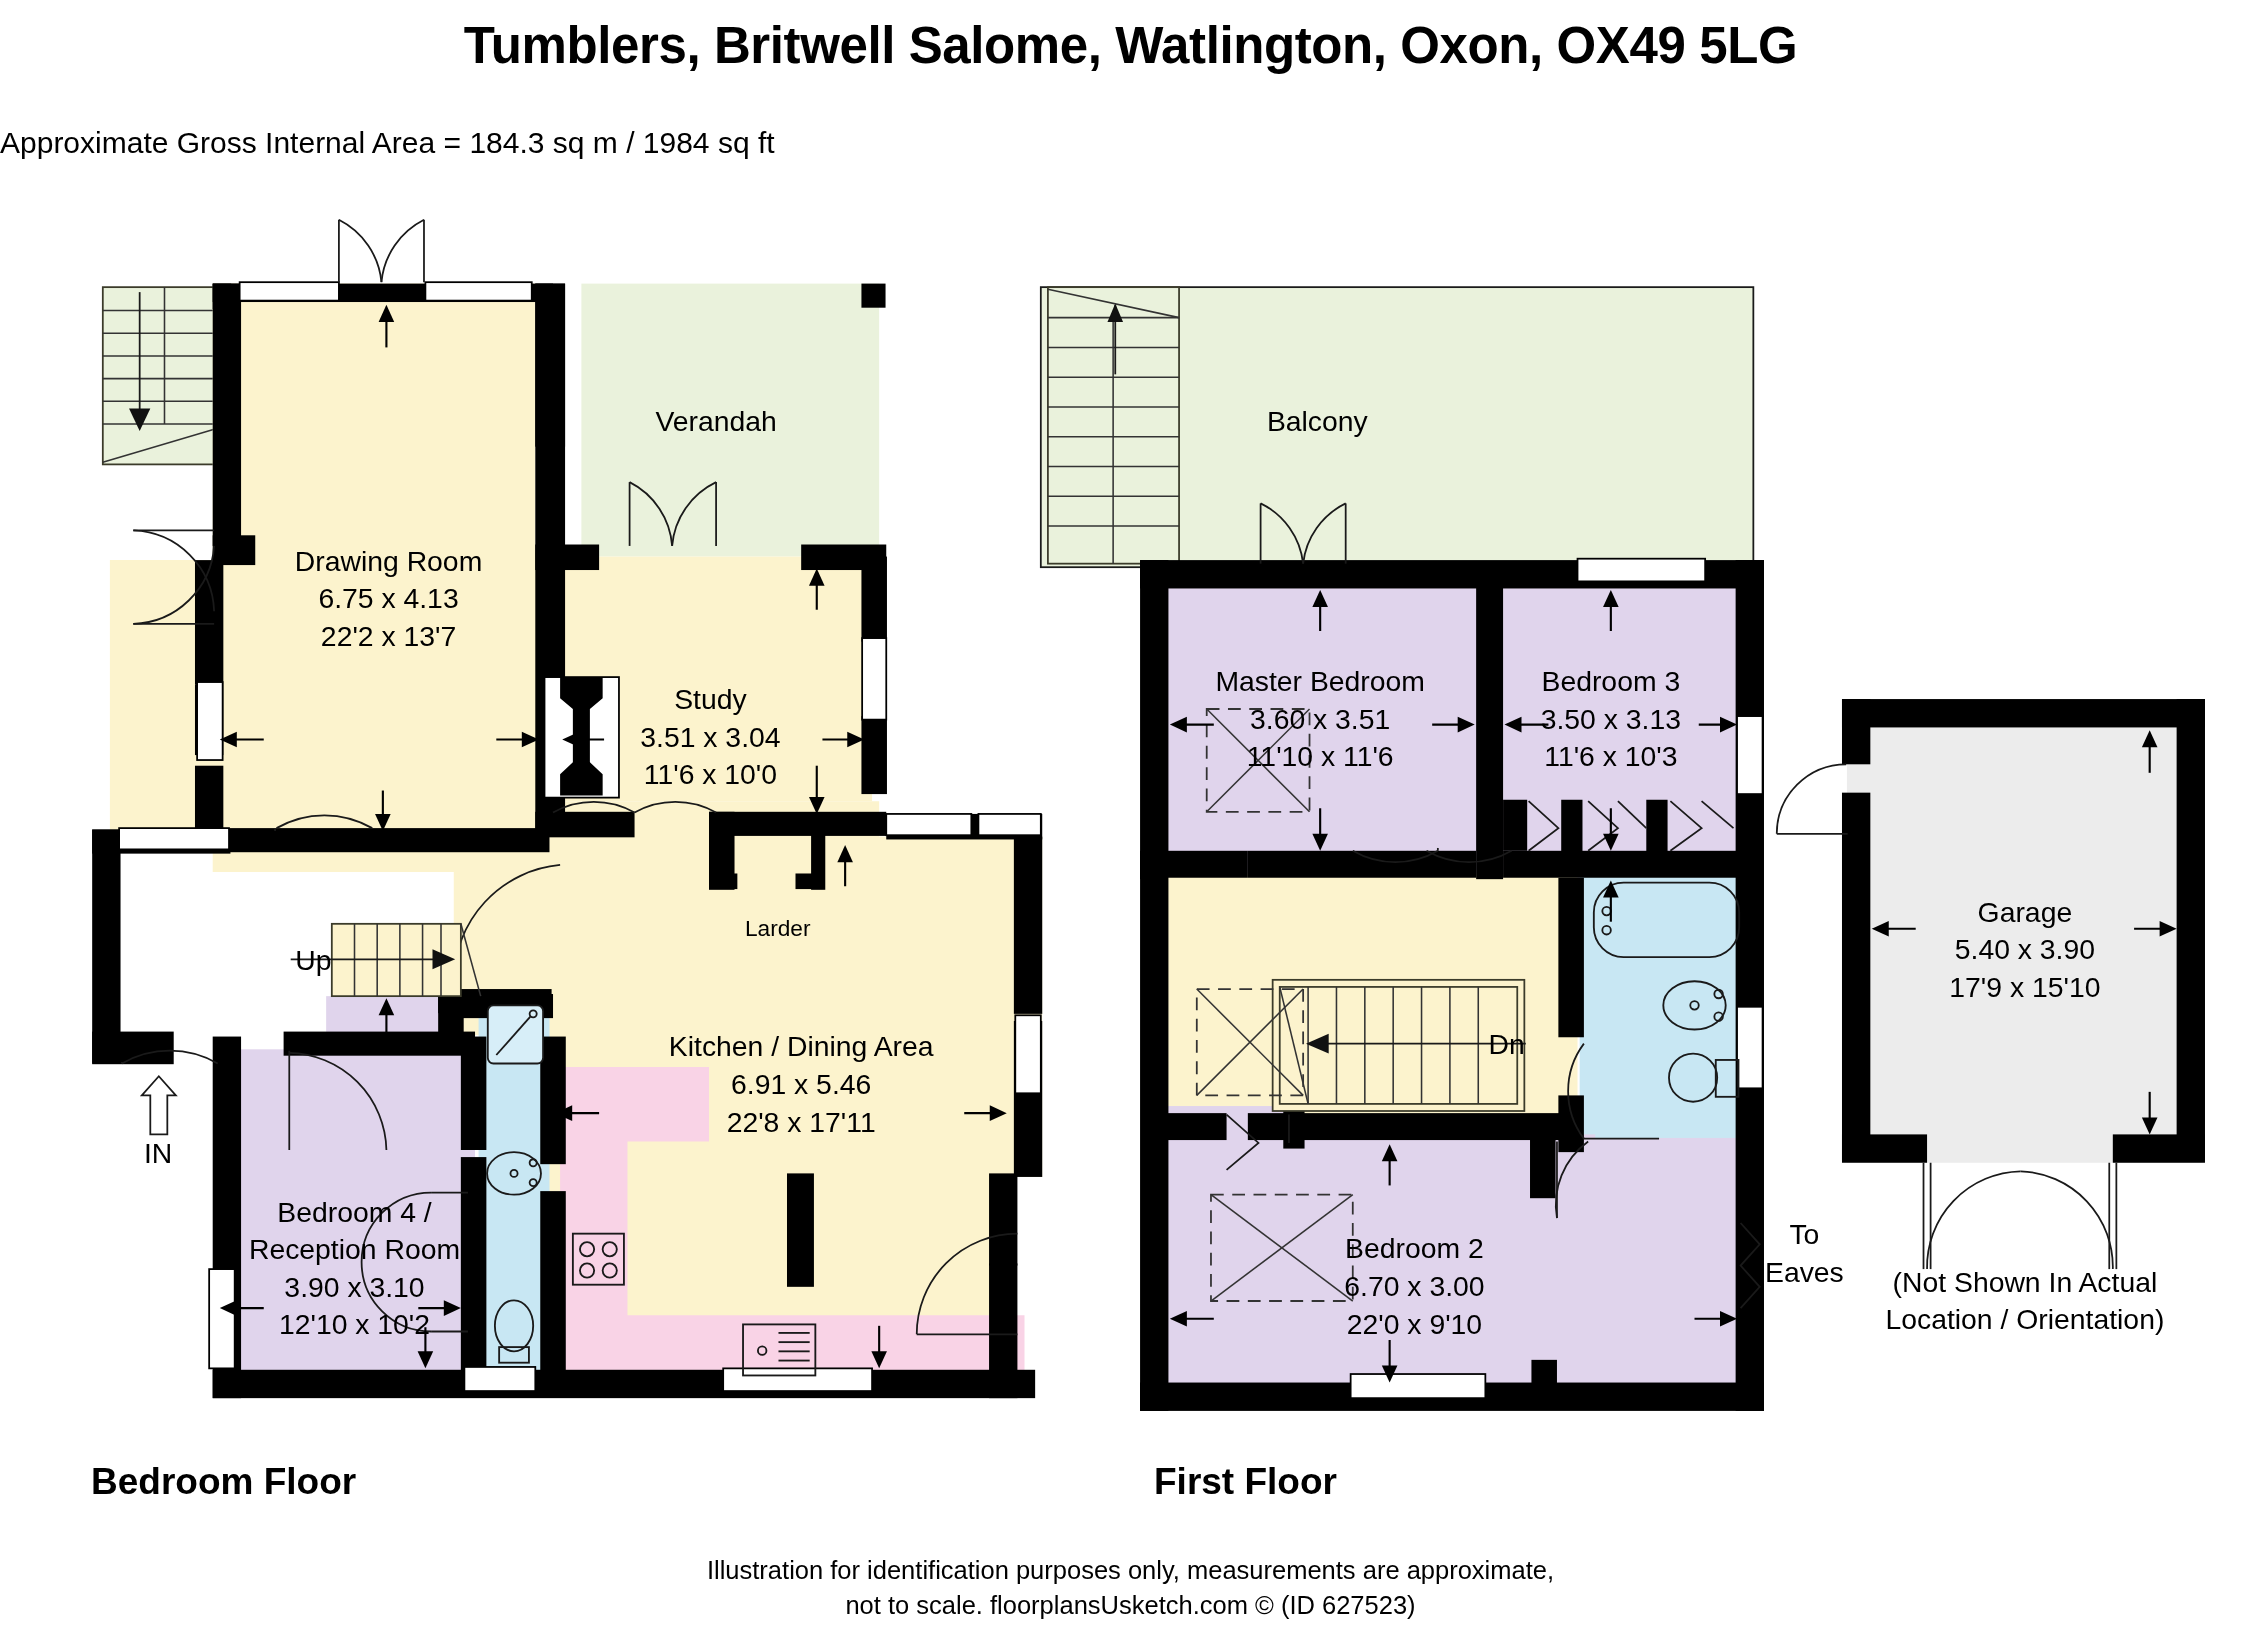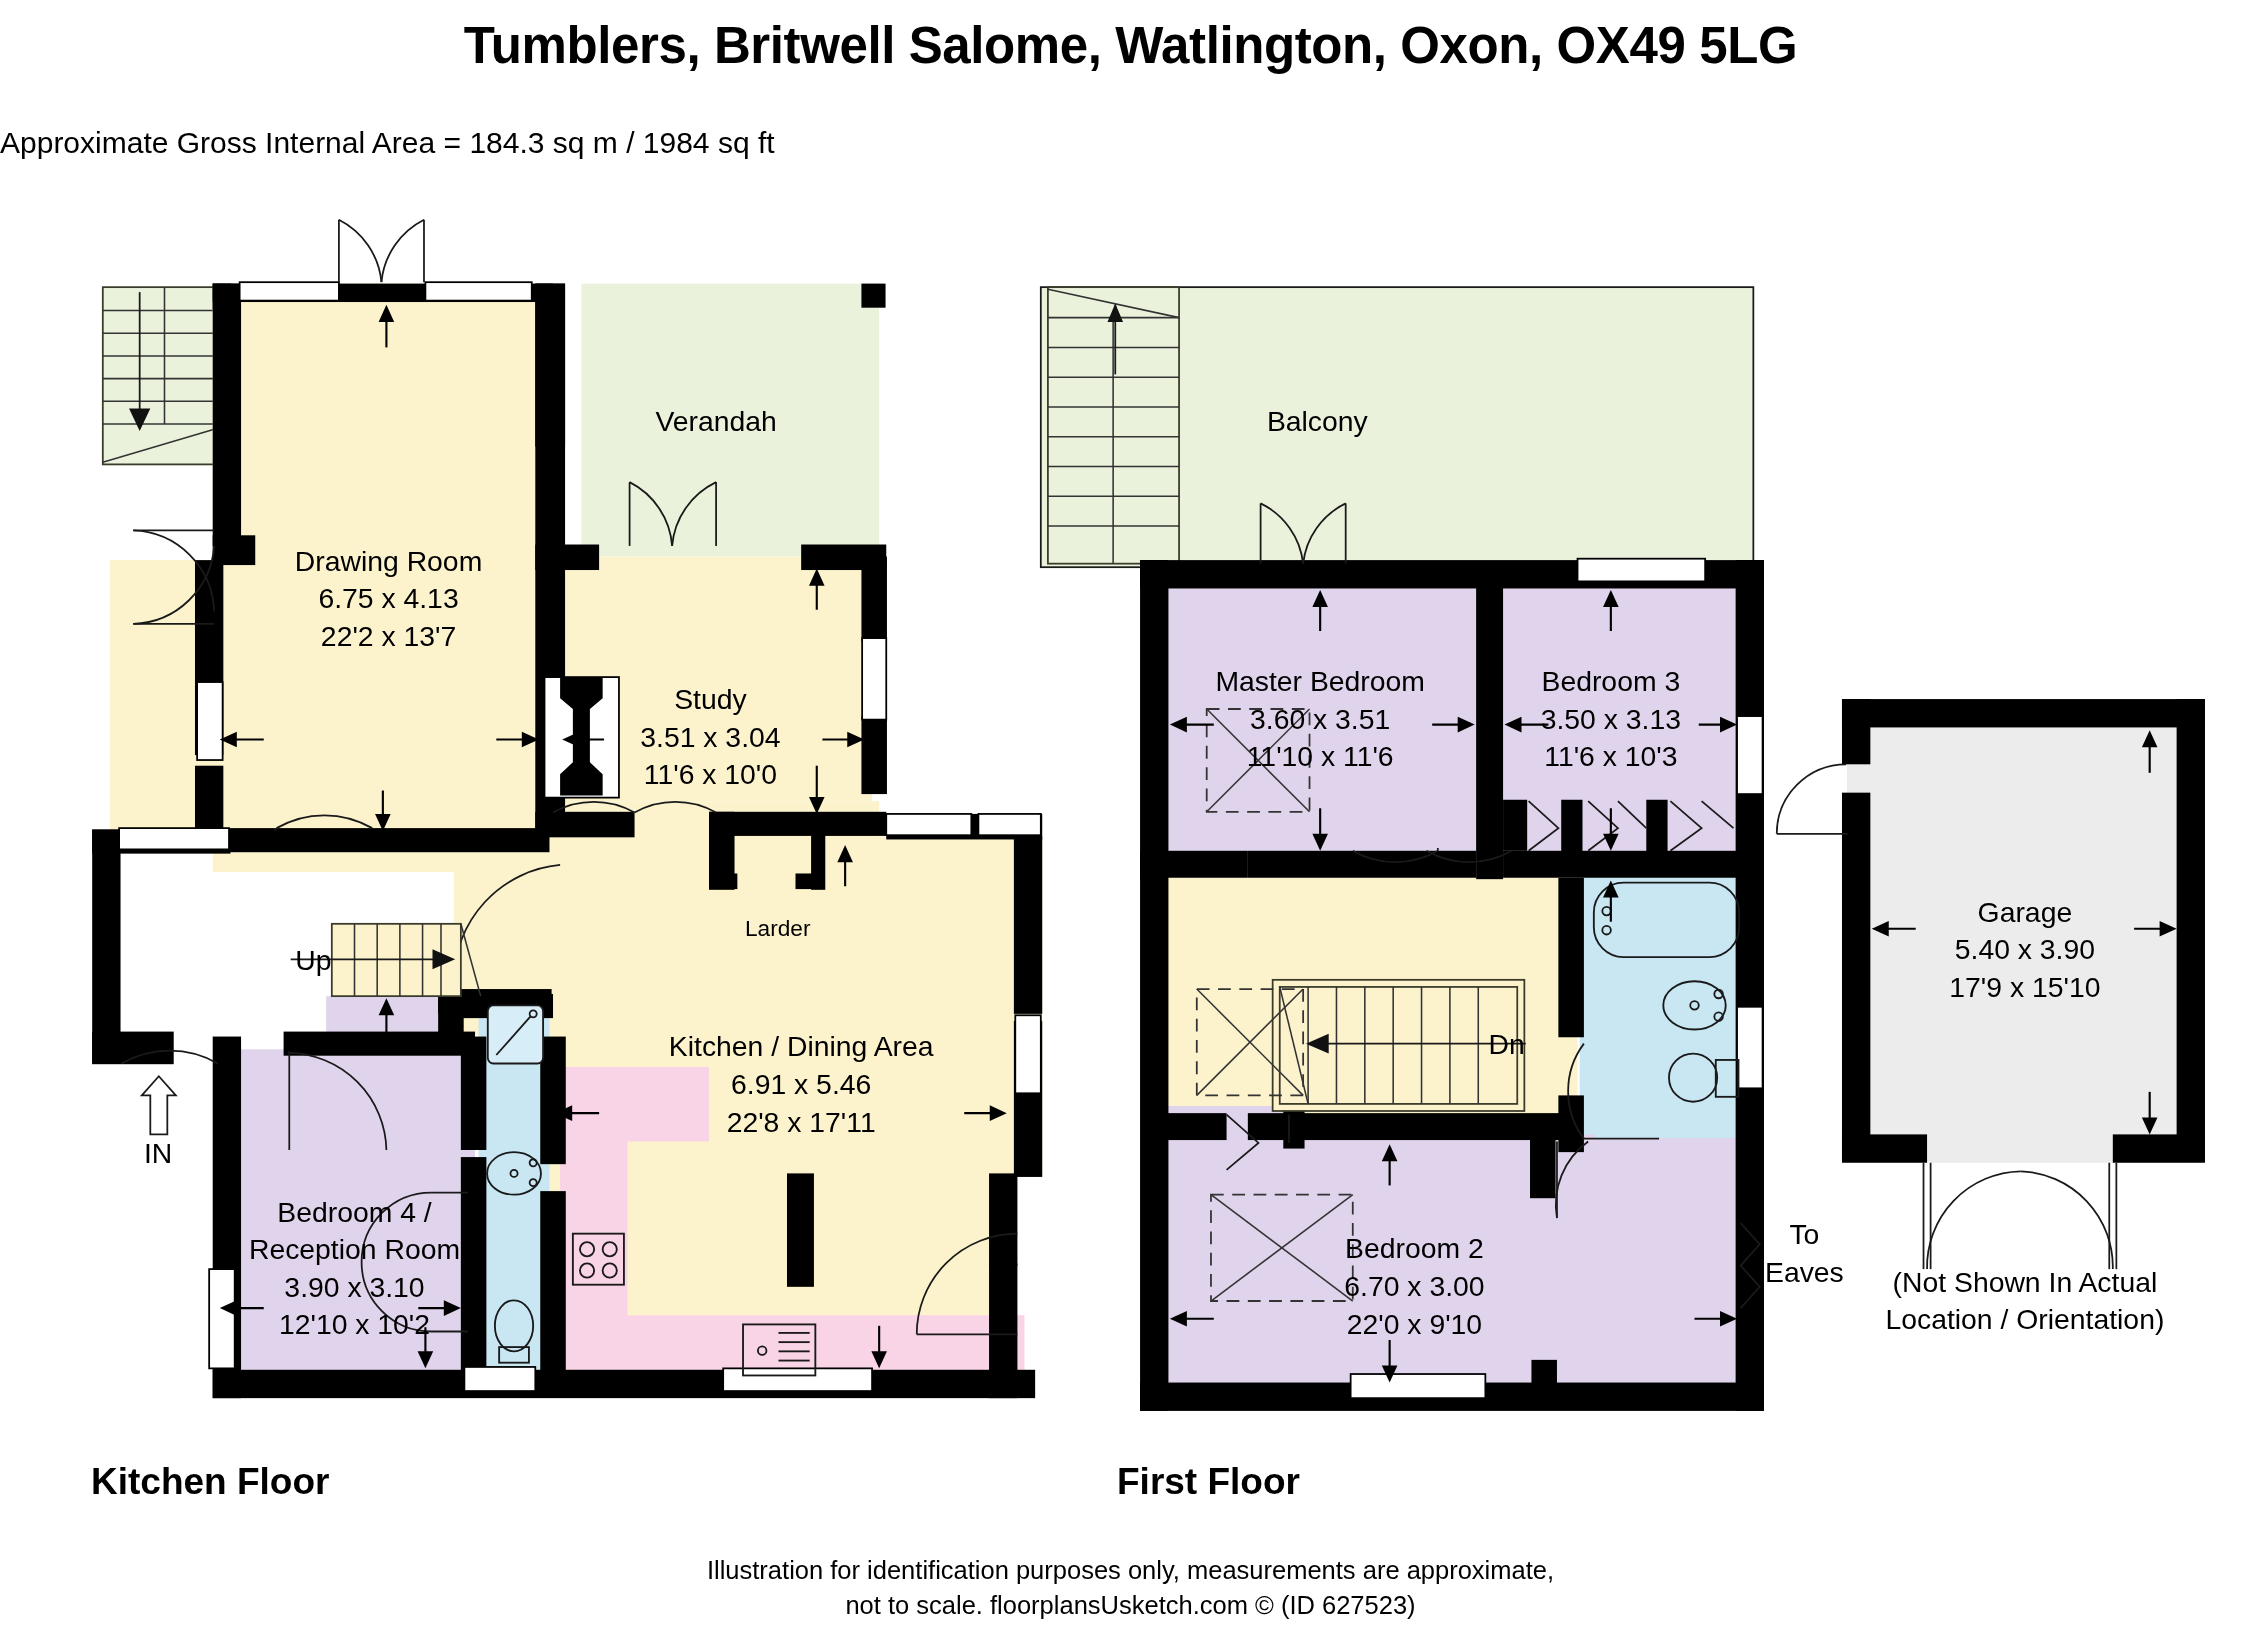--- a/index.html
+++ b/index.html
@@ -27,21 +27,21 @@
     font-size:30px;font-weight:normal;
   }
 
   
   .floor-caption{
     position:absolute;
     font-size:37px;font-weight:bold;
     white-space:nowrap;
   }
   #caption-ground{left:91px;top:1461px;}
-  #caption-first{left:1117px;top:1461px;}
+  #caption-first{left:1154px;top:1461px;}
 
   
   #footer{
     position:absolute;top:1553px;left:0;width:2261px;
     text-align:center;font-size:25.5px;line-height:1.38;
   }
   #footer div{white-space:nowrap;}
 
   
   #plan{
@@ -578,21 +578,21 @@
         <text class="roomlabel" x="2856" y="1300">Garage</text>
         <text class="roomlabel" x="2856" y="1353">5.40 x 3.90</text>
         <text class="roomlabel" x="2856" y="1406">17'9 x 15'10</text>
         <text class="roomlabel" x="2856" y="1822">(Not Shown In Actual</text>
         <text class="roomlabel" x="2856" y="1875">Location / Orientation)</text>
       </g>
     </g>
 
   </svg>
 
-  <div class="floor-caption" id="caption-ground">Kitchen Floor</div>
+  <div class="floor-caption" id="caption-ground">Bedroom Floor</div>
   <div class="floor-caption" id="caption-first">First Floor</div>
 
   <div id="footer">
     <div>Illustration for identification purposes only, measurements are approximate,</div>
     <div>not to scale. floorplansUsketch.com © (ID 627523)</div>
   </div>
 
 </div>
 
 

